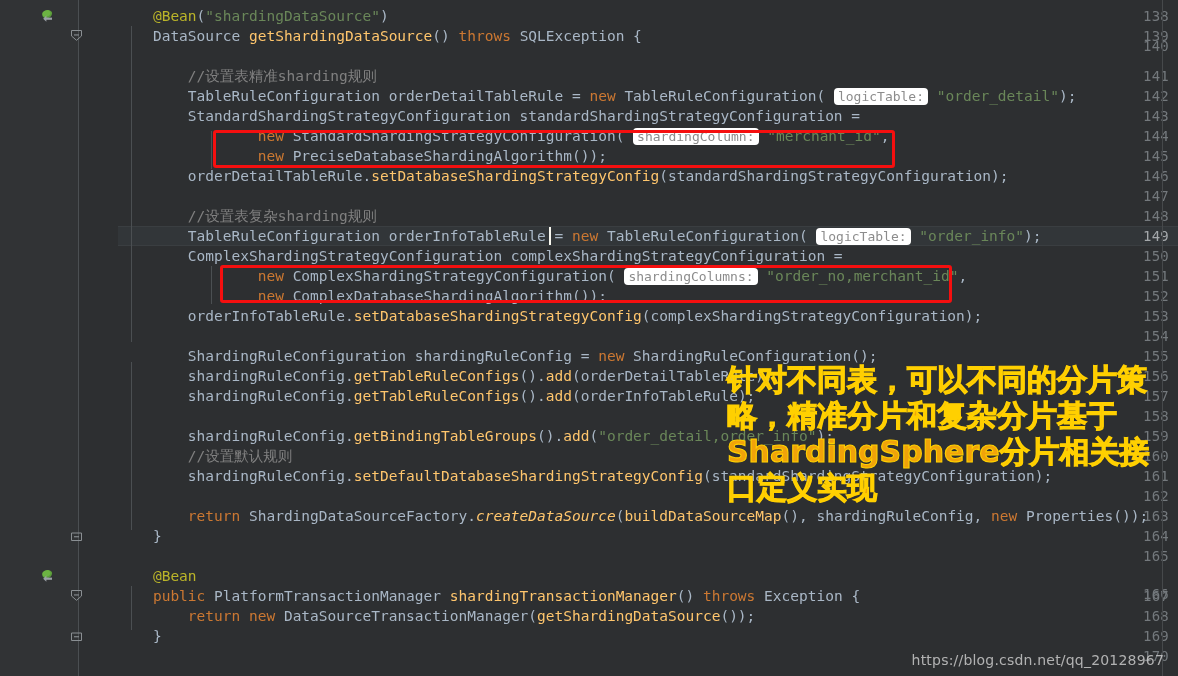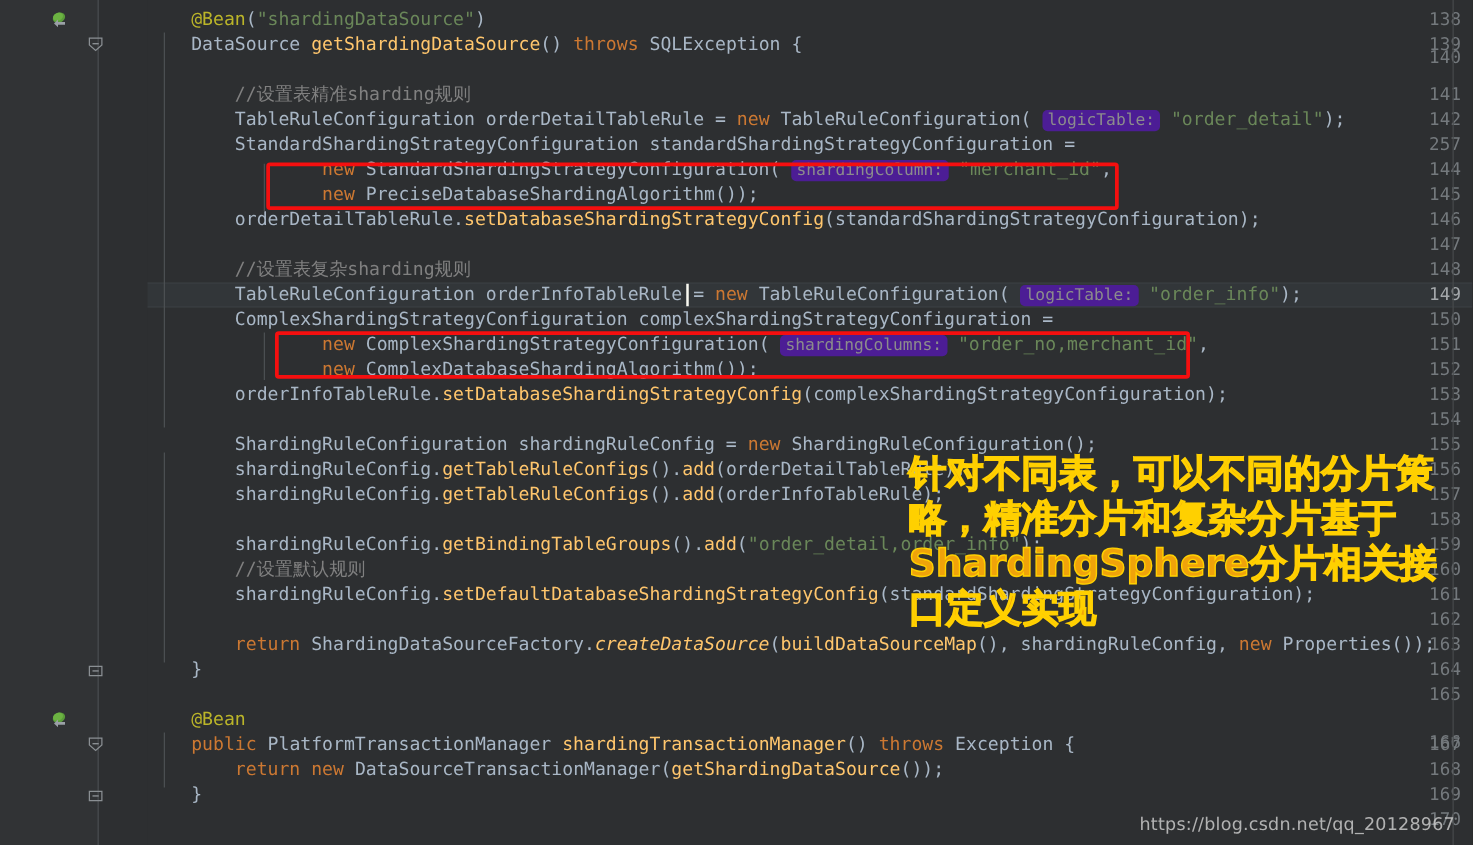--- a/index.html
+++ b/index.html
@@ -58,21 +58,21 @@
   
   .kw     {color:#cc7832;}
   .anno   {color:#bbb529;}
   .str    {color:#6a8759;}
   .type   {color:#a9b7c6;}
   .mth    {color:#ffc66d;}
   .mthi   {color:#ffc66d;font-style:italic;}
   .cmt    {color:#808080;}
   .pln    {color:#a9b7c6;}
   .hint{
-    background:#4c1d95;color:#8c8c8c;border-radius:4px;
+    background:#ffffff;color:#8c8c8c;border-radius:4px;
     padding:1px 4px;font-size:13px;
   }
   
   .caret{
     position:absolute;width:2px;height:18px;background:#f8f8f0;top:1px;
   }
   
   .iguide{position:absolute;width:1px;background:#4b4f52;}
   
   .redbox{
@@ -107,21 +107,21 @@
   <div class="gutter"></div>
   <div class="gutter-strip"></div>
   <div class="fold-rail"></div>
 
   <div id="linenums">
       <div class="linenum" style="top: 6px;">138</div>
       <div class="linenum" style="top: 26px;">139</div>
       <div class="linenum" style="top: 36px;">140</div>
       <div class="linenum" style="top: 66px;">141</div>
       <div class="linenum" style="top: 86px;">142</div>
-      <div class="linenum" style="top: 106px;">257</div>
+      <div class="linenum" style="top: 106px;">143</div>
       <div class="linenum" style="top: 126px;">144</div>
       <div class="linenum" style="top: 146px;">145</div>
       <div class="linenum" style="top: 166px;">146</div>
       <div class="linenum" style="top: 186px;">147</div>
       <div class="linenum" style="top: 206px;">148</div>
       <div class="linenum cur" style="top: 226px;">149</div>
       <div class="linenum" style="top: 246px;">150</div>
       <div class="linenum" style="top: 266px;">151</div>
       <div class="linenum" style="top: 286px;">152</div>
       <div class="linenum" style="top: 306px;">153</div>

